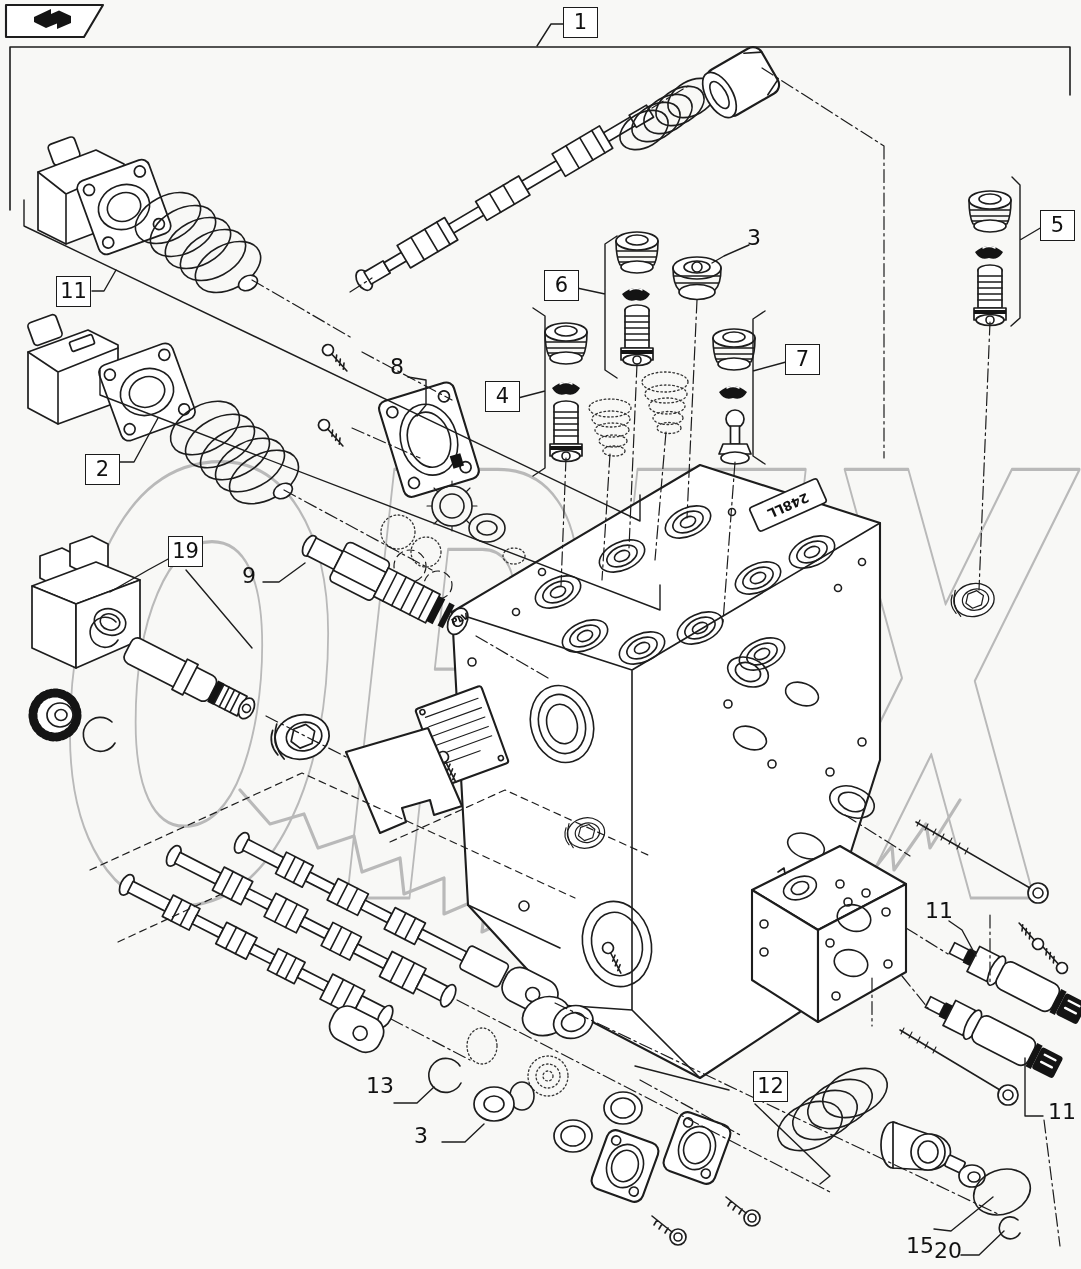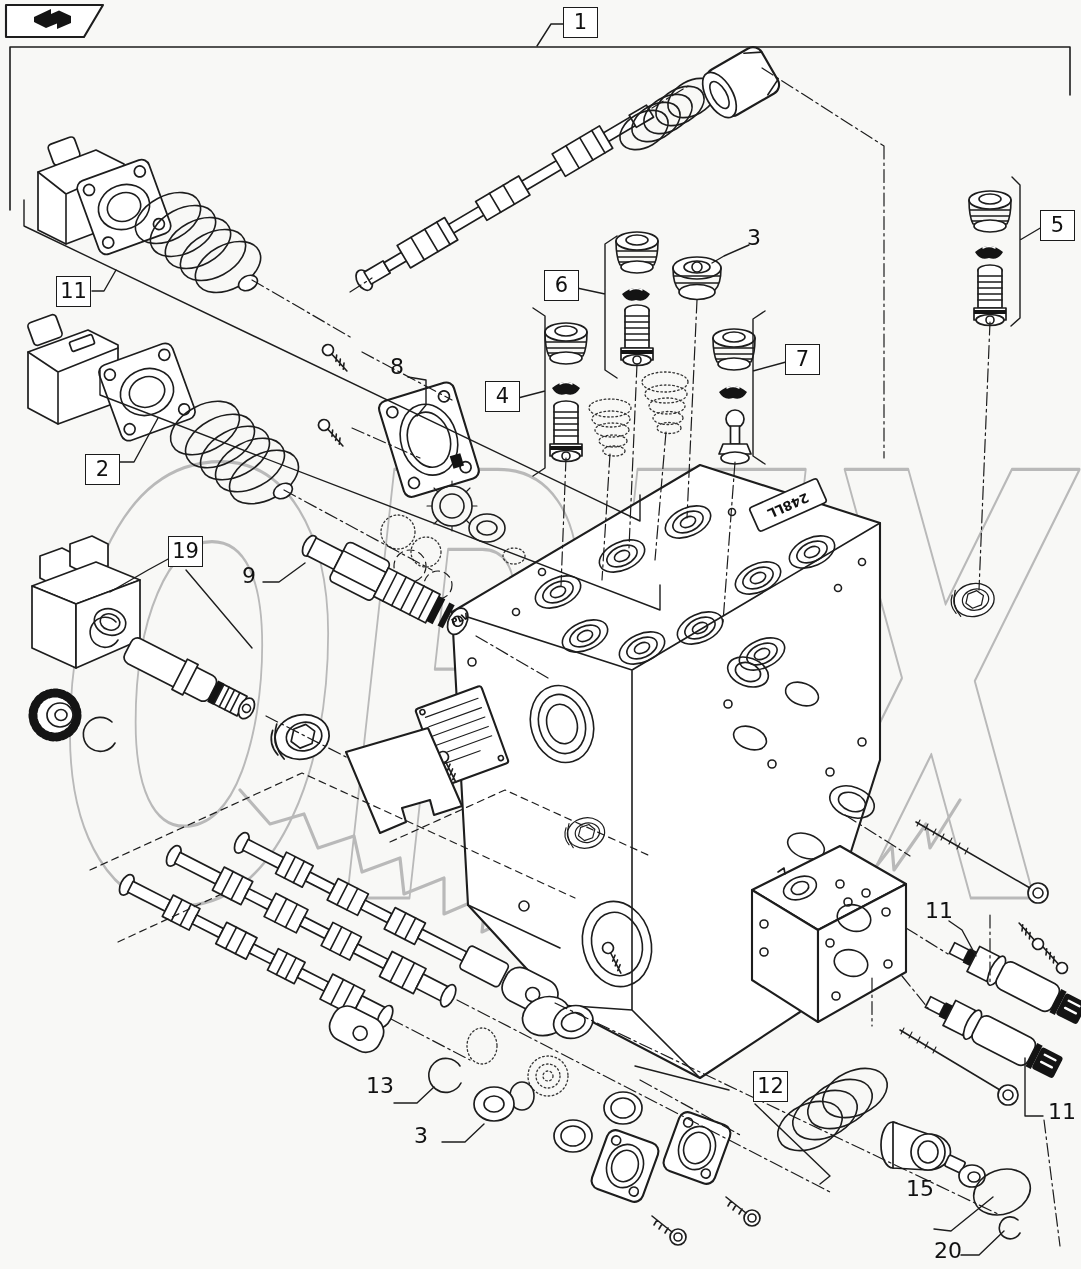--- a/index.html
+++ b/index.html
@@ -604,18 +604,18 @@
 <div class="co boxed" style="left:785px;top:344px">7</div>
 <div class="co boxed" style="left:1040px;top:210px">5</div>
 <div class="co boxed" style="left:753px;top:1071px">12</div>
 <div class="co" style="left:390px;top:356px">8</div>
 <div class="co" style="left:242px;top:565px">9</div>
 <div class="co" style="left:747px;top:227px">3</div>
 <div class="co" style="left:925px;top:900px">11</div>
 <div class="co" style="left:1048px;top:1101px">11</div>
 <div class="co" style="left:366px;top:1075px">13</div>
 <div class="co" style="left:414px;top:1125px">3</div>
-<div class="co" style="left:906px;top:1178px">15</div>
+<div class="co" style="left:906px;top:1235px">15</div>
 <div class="co" style="left:934px;top:1240px">20</div>
 
 <div class="mark" style="left:752px;top:493px;width:72px;height:24px;font-size:13px;line-height:24px;transform:rotate(156deg);">248LL</div>
 <div class="mark" style="left:444px;top:614px;width:32px;font-size:9px;transform:rotate(-24deg);">PLV</div>
 </div>
 
 </body></html>

